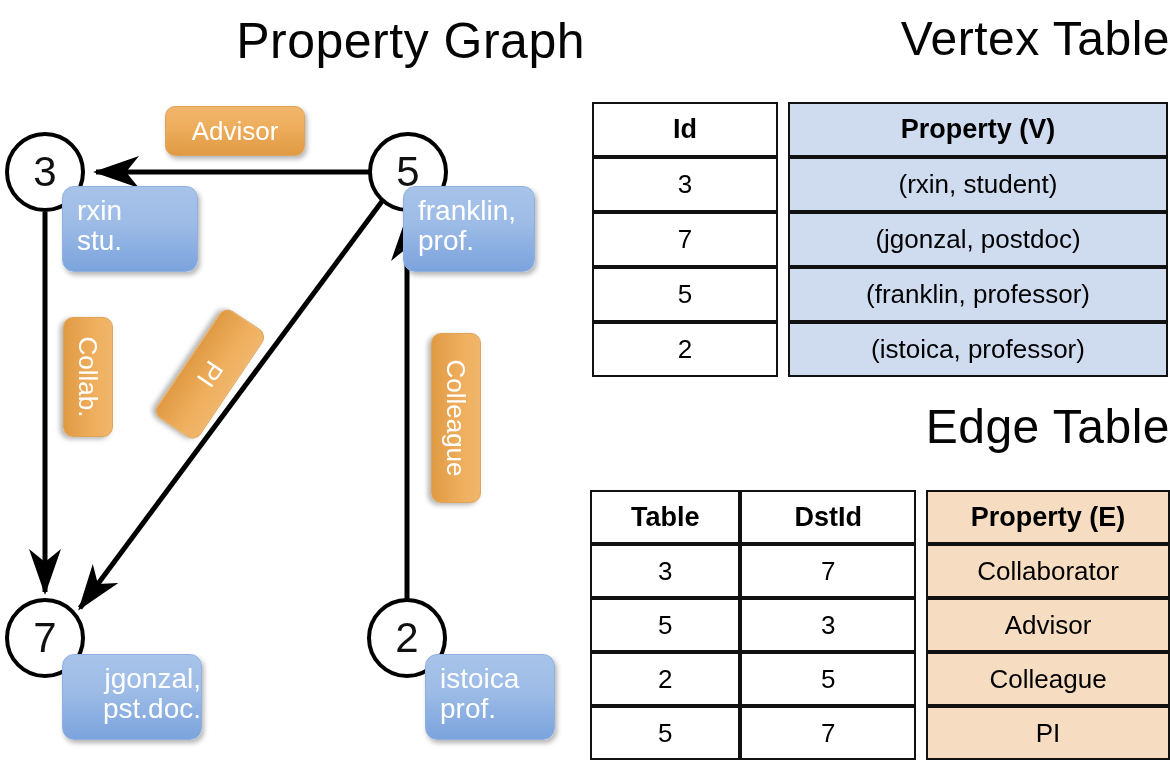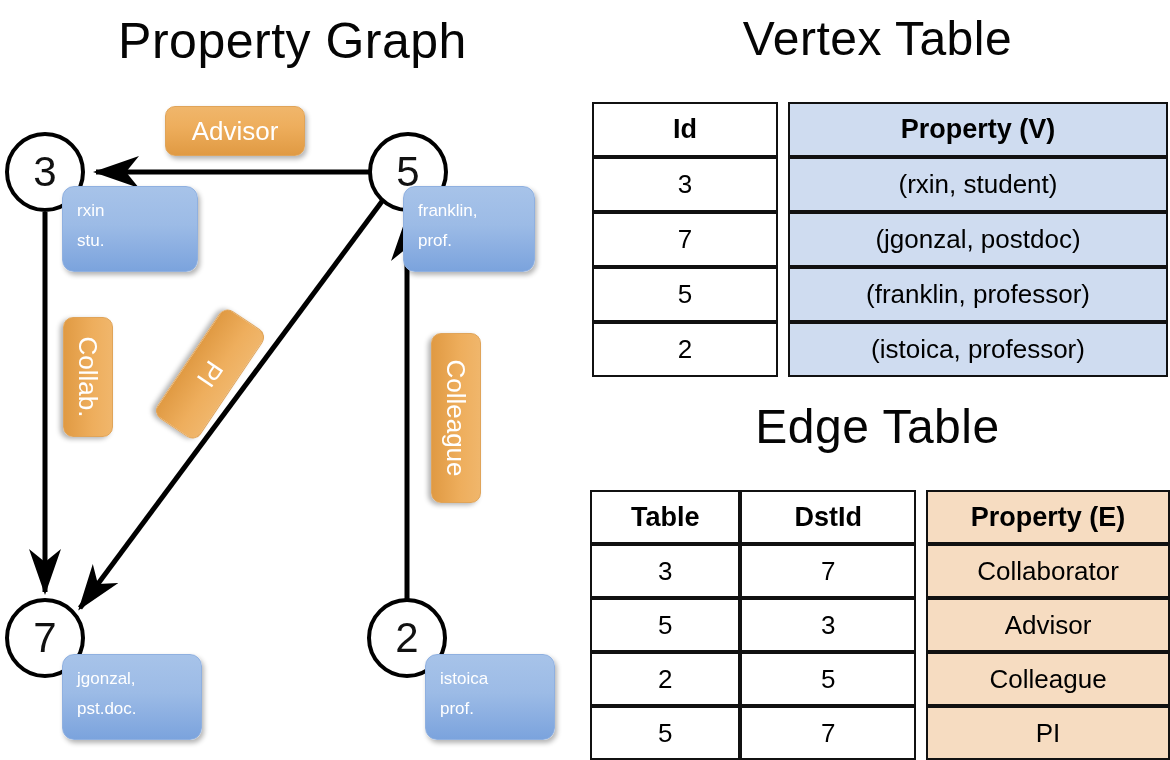--- a/index.html
+++ b/index.html
@@ -17,21 +17,21 @@
   }
 
   
   .title {
     position: absolute;
     font-family: "Liberation Sans", sans-serif;
     font-weight: 300;
     color: #050505;
     letter-spacing: 0.5px;
     white-space: nowrap;
-    text-align: center;
+    text-align: right;
   }
   #title-property-graph {
     left: 0; top: 12px; width: 585px;
     font-size: 50px;
     line-height: 58px;
   }
   #title-vertex-table {
     left: 585px; top: 10px; width: 585px;
     font-size: 48px;
     line-height: 58px;
@@ -71,21 +71,21 @@
     z-index: 5;
   }
 
   .prop-box {
     position: absolute;
     border-radius: 12px;
     background: linear-gradient(to bottom, #a7c3e9 0%, #9cbbe6 45%, #7ba3dd 100%);
     border: 1px solid #8fb0e0;
     box-shadow: 2px 3px 5px rgba(0,0,0,0.30);
     color: #ffffff;
-    font-size: 17px;
+    font-size: 28px;
     font-weight: 300;
     line-height: 30px;
     padding: 9px 0 9px 14px;
     box-sizing: border-box;
     z-index: 8;
     font-family: "Liberation Sans", sans-serif;
   }
 
   .edge-badge {
     position: absolute;
@@ -170,21 +170,21 @@
   <div class="prop-box" style="left:62px; top:186px; width:136px; height:86px;">
     <div>rxin</div>
     <div>stu.</div>
   </div>
 
   <div class="prop-box" style="left:403px; top:186px; width:132px; height:86px;">
     <div>franklin,</div>
     <div>prof.</div>
   </div>
 
-  <div class="prop-box" style="left:62px; top:654px; width:140px; height:86px;">
+  <div class="prop-box" style="left:62px; top:654px; width:140px; height:86px;text-align:right;">
     <div>jgonzal,</div>
     <div>pst.doc.</div>
   </div>
 
   <div class="prop-box" style="left:425px; top:654px; width:130px; height:86px;">
     <div>istoica</div>
     <div>prof.</div>
   </div>
 
   <div class="edge-badge" style="left:165px; top:106px; width:140px; height:50px;">Advisor</div>

